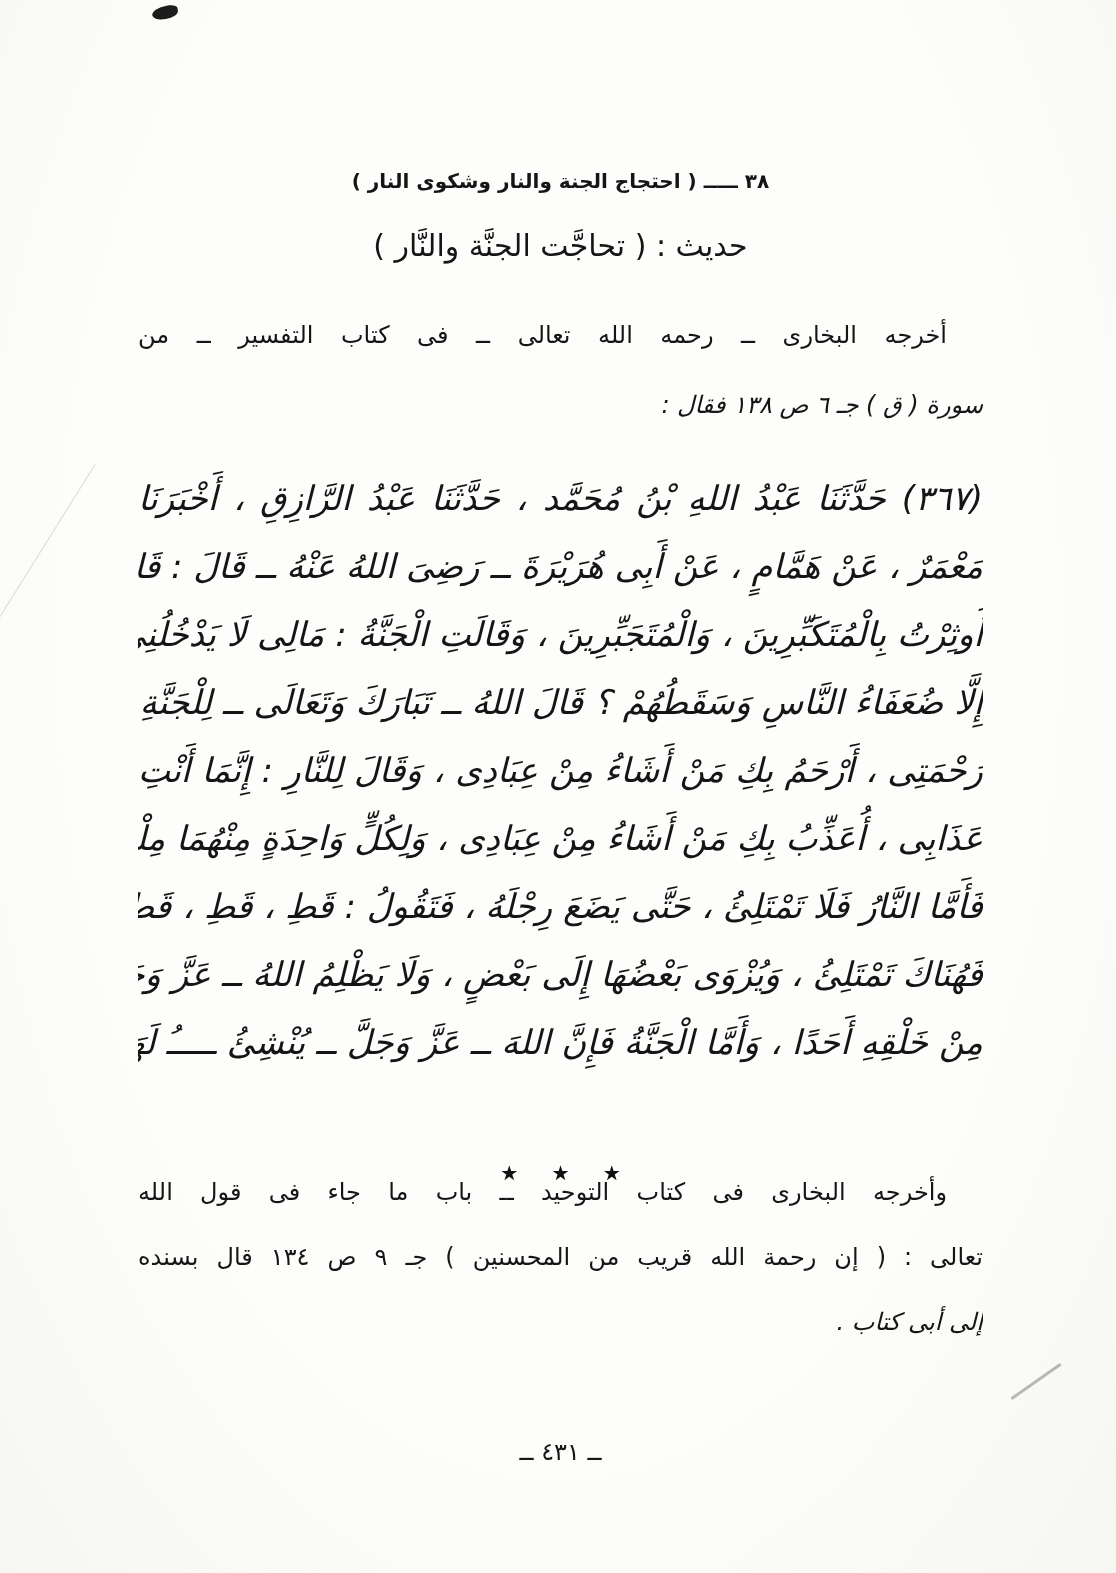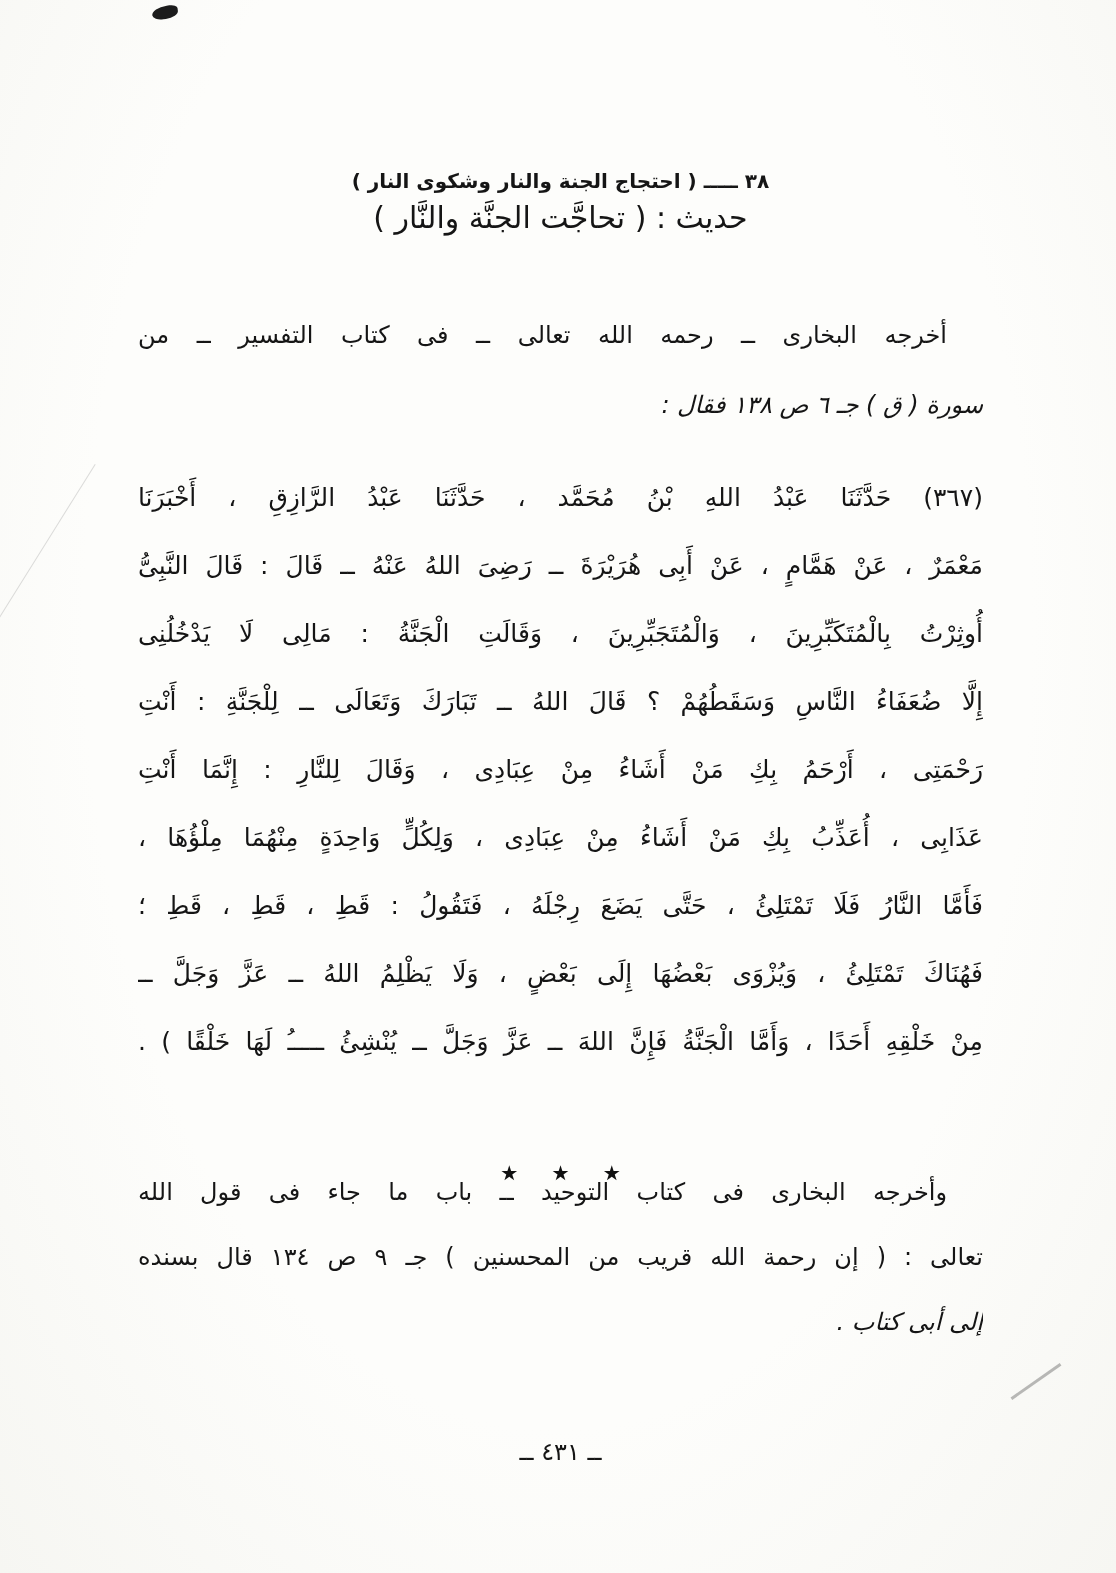--- a/index.html
+++ b/index.html
@@ -23,35 +23,35 @@
 
   .chapter-heading {
     top: 136px;
     text-align: center;
     font-size: 20px;
     font-weight: 700;
     letter-spacing: 0.3px;
     margin-top: 33px;
   }
   .hadith-title {
-    top: 200px;
+    top: 228px;
     text-align: center;
     font-size: 30px;
   }
   .para .line {
     font-size: 24px;
     text-align: justify;
     text-align-last: justify;
     overflow: hidden;
     white-space: nowrap;
   }
   .source-paragraph { top: 300px; }
   .source-paragraph .line { height: 70px; line-height: 70px; }
   .hadith-body { top: 464px; }
-  .hadith-body .line { height: 68px; line-height: 68px; font-size: 25px; }
+  .hadith-body .line { height: 68px; line-height: 68px; font-size: 34px; font-style: italic; }
   .closing-paragraph { top: 1160px; }
   .closing-paragraph .line { height: 65px; line-height: 65px; }
   .line.indent { text-indent: 36px; }
   .line.end { text-align-last: right; font-style: italic; }
 
   .separator {
     top: 1152px;
     text-align: center;
     font-size: 34px;
     word-spacing: 22px;

